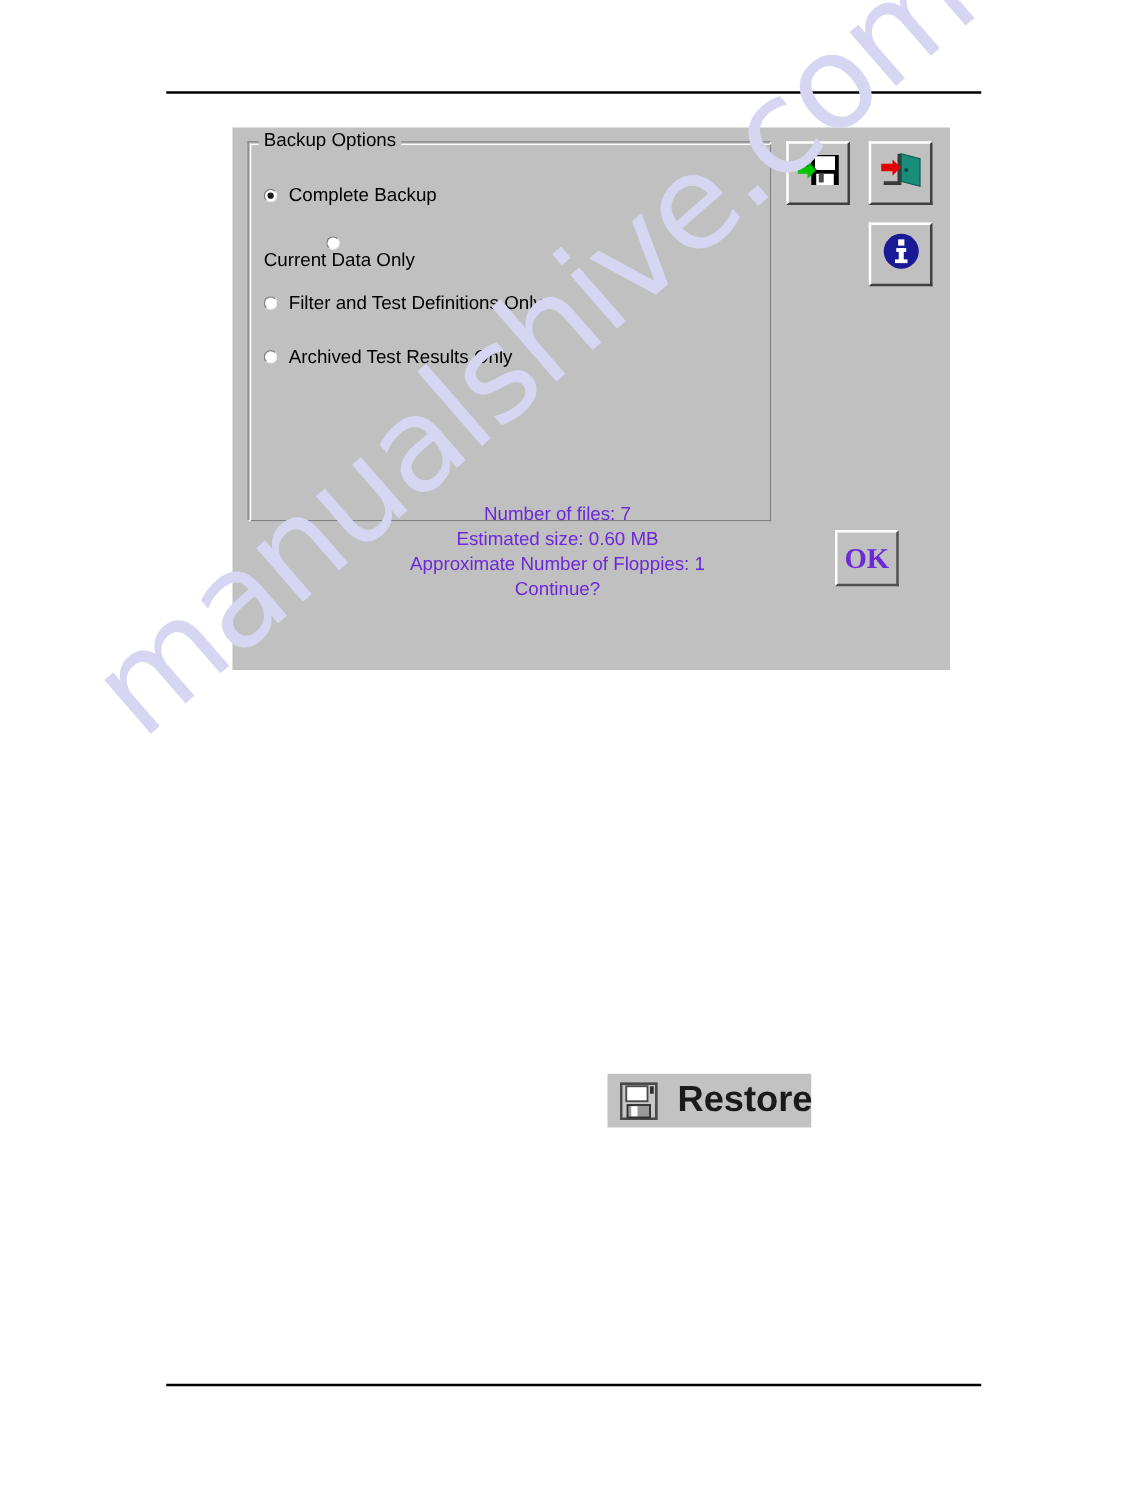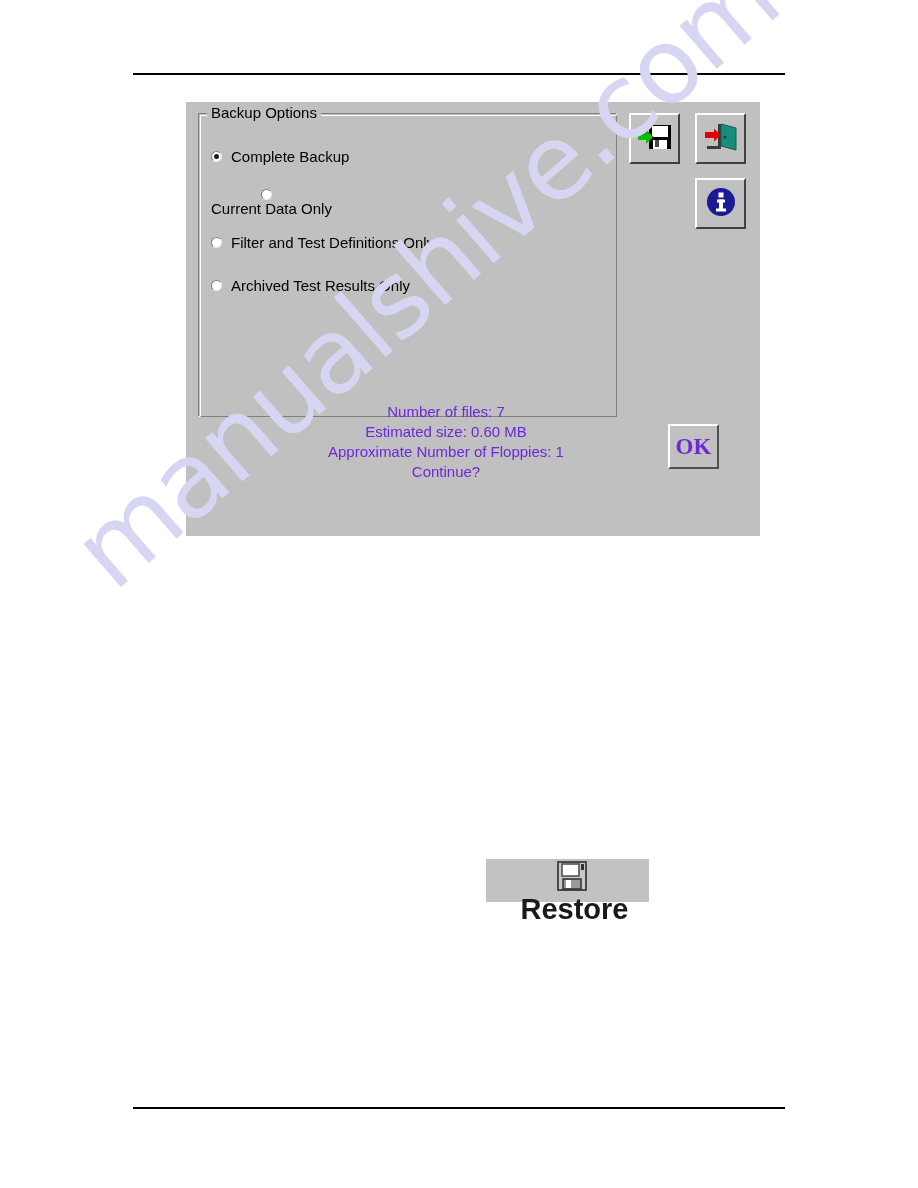--- a/index.html
+++ b/index.html
@@ -194,21 +194,20 @@
   .restore-bar {
     position: absolute;
     left: 486px;
     top: 859px;
     width: 163px;
     height: 43px;
     background: #c2c2c2;
     display: flex;
     align-items: center;
     z-index: 20;
-    flex-direction: column;
   }
   .restore-icon {
     margin-left: 8px;
     flex: 0 0 auto;
     line-height: 0;
   }
   .restore-label {
     margin-left: 14px;
     font-size: 29px;
     font-weight: bold;

